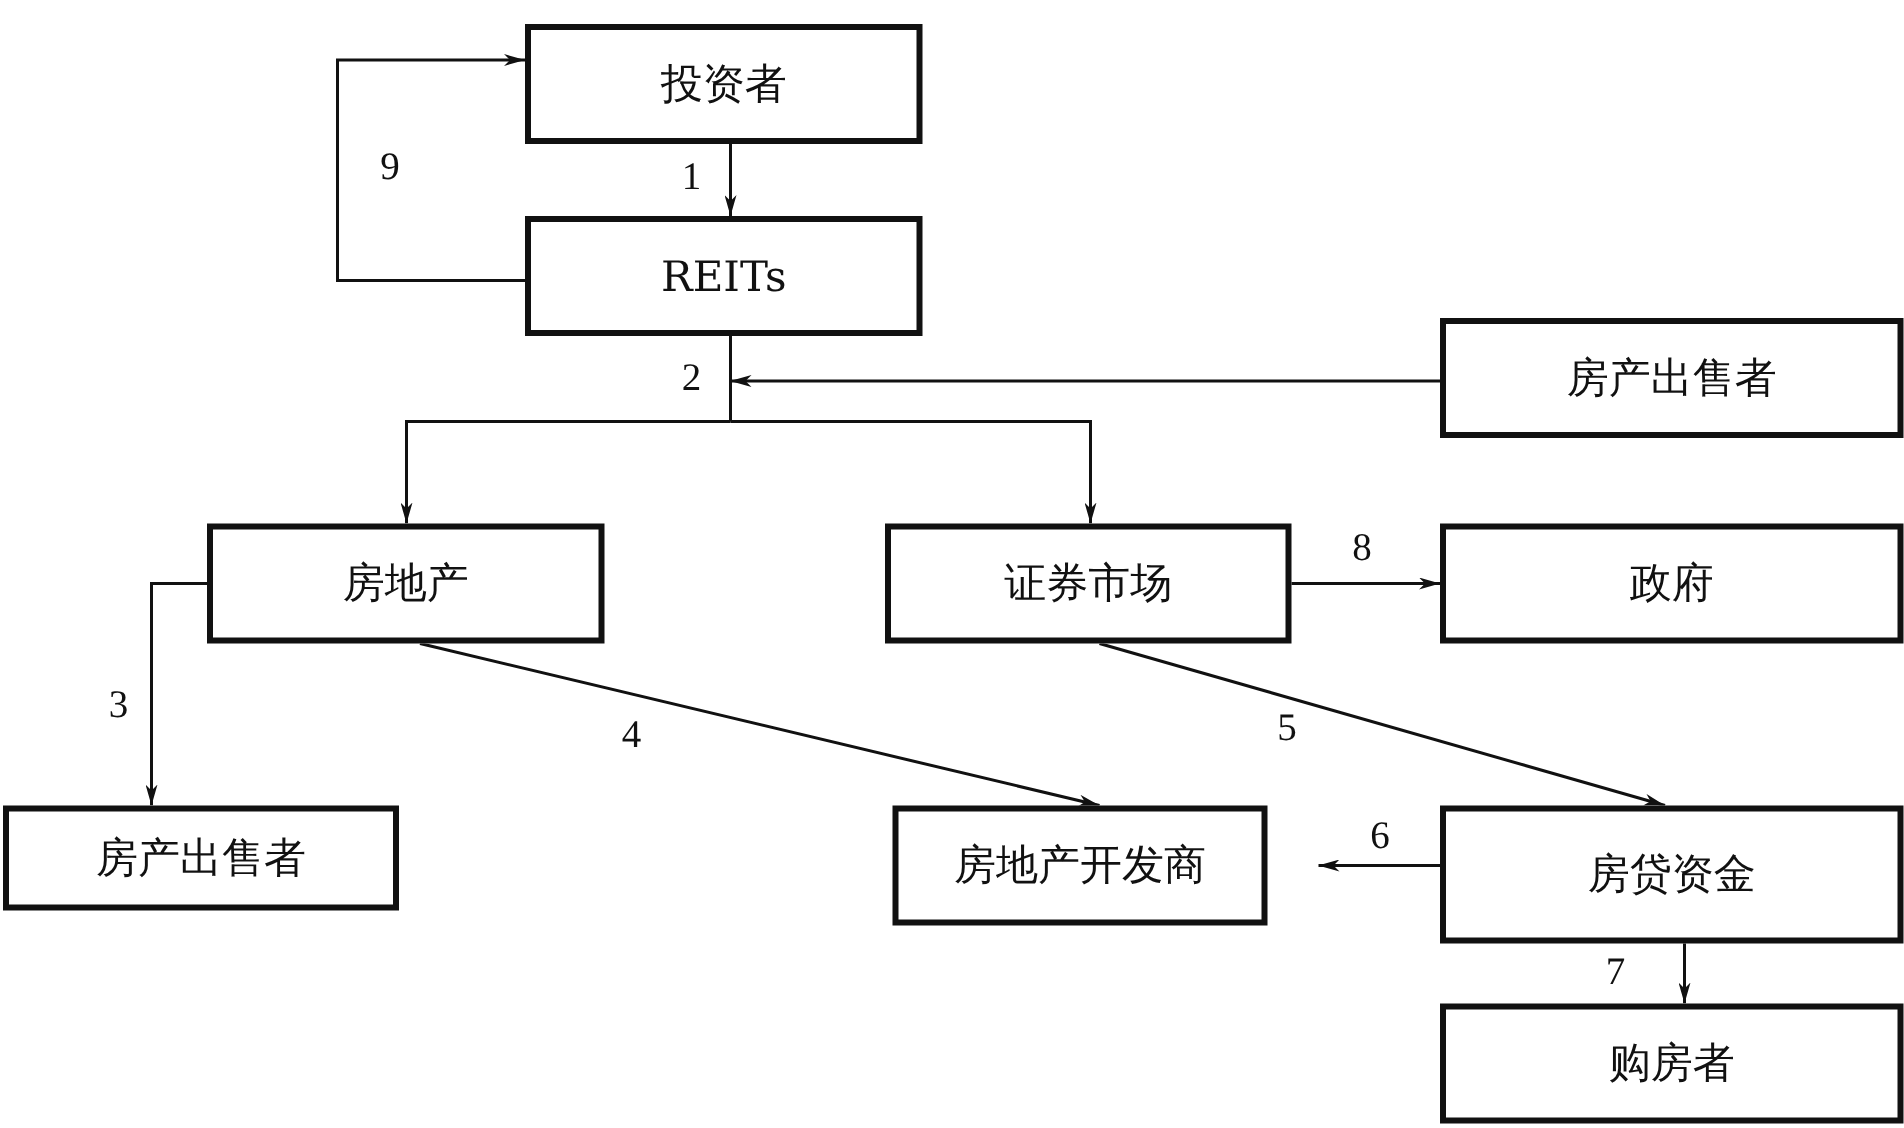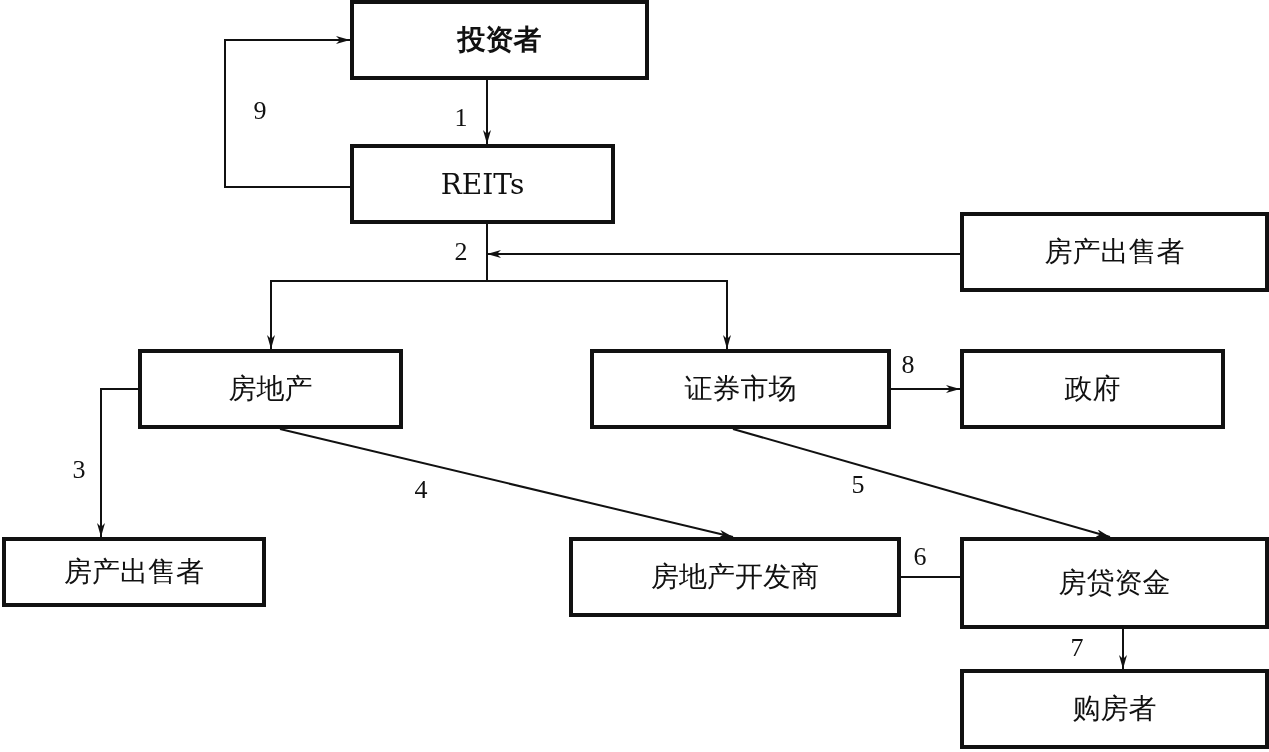--- a/index.html
+++ b/index.html
@@ -30,28 +30,28 @@
       <path d="M960,254 L487,254" marker-end="url(#arr)"></path>
       <path d="M138,389 L101,389 L101,537" marker-end="url(#arr)"></path>
       <path d="M280,429 L733,537" marker-end="url(#arr)"></path>
       <path d="M733,429 L1110,537" marker-end="url(#arr)"></path>
       <path d="M960,577 L879,577" marker-end="url(#arr)"></path>
       <path d="M1123,617 L1123,669" marker-end="url(#arr)"></path>
       <path d="M855,389 L960,389" marker-end="url(#arr)"></path>
     </g>
 </svg>
 
-<div class="node" style="left:350px;top:0px;width:299px;height:80px;font-weight:bold;">投资者</div>
+<div class="node" style="left:350px;top:16px;width:265px;height:80px;">投资者</div>
 <div class="node" style="left:350px;top:144px;width:265px;height:80px;">REITs</div>
 <div class="node" style="left:960px;top:212px;width:309px;height:80px;">房产出售者</div>
 <div class="node" style="left:138px;top:349px;width:265px;height:80px;font-family:Liberation Mono, monospace;">房地产</div>
-<div class="node" style="left:590px;top:349px;width:301px;height:80px;">证券市场</div>
-<div class="node" style="left:960px;top:349px;width:265px;height:80px;">政府</div>
+<div class="node" style="left:590px;top:349px;width:271px;height:80px;">证券市场</div>
+<div class="node" style="left:960px;top:349px;width:309px;height:80px;">政府</div>
 <div class="node" style="left:2px;top:537px;width:264px;height:70px;">房产出售者</div>
-<div class="node" style="left:569px;top:537px;width:332px;height:80px;">房地产开发商</div>
+<div class="node" style="left:595px;top:537px;width:250px;height:80px;">房地产开发商</div>
 <div class="node" style="left:960px;top:537px;width:309px;height:92px;">房贷资金</div>
 <div class="node" style="left:960px;top:669px;width:309px;height:80px;">购房者</div>
 
 <div class="edge-label" style="left:461px;top:118px;">1</div>
 <div class="edge-label" style="left:461px;top:252px;">2</div>
 <div class="edge-label" style="left:79px;top:470px;">3</div>
 <div class="edge-label" style="left:421px;top:490px;">4</div>
 <div class="edge-label" style="left:858px;top:485px;">5</div>
 <div class="edge-label" style="left:920px;top:557px;">6</div>
 <div class="edge-label" style="left:1077px;top:648px;">7</div>

